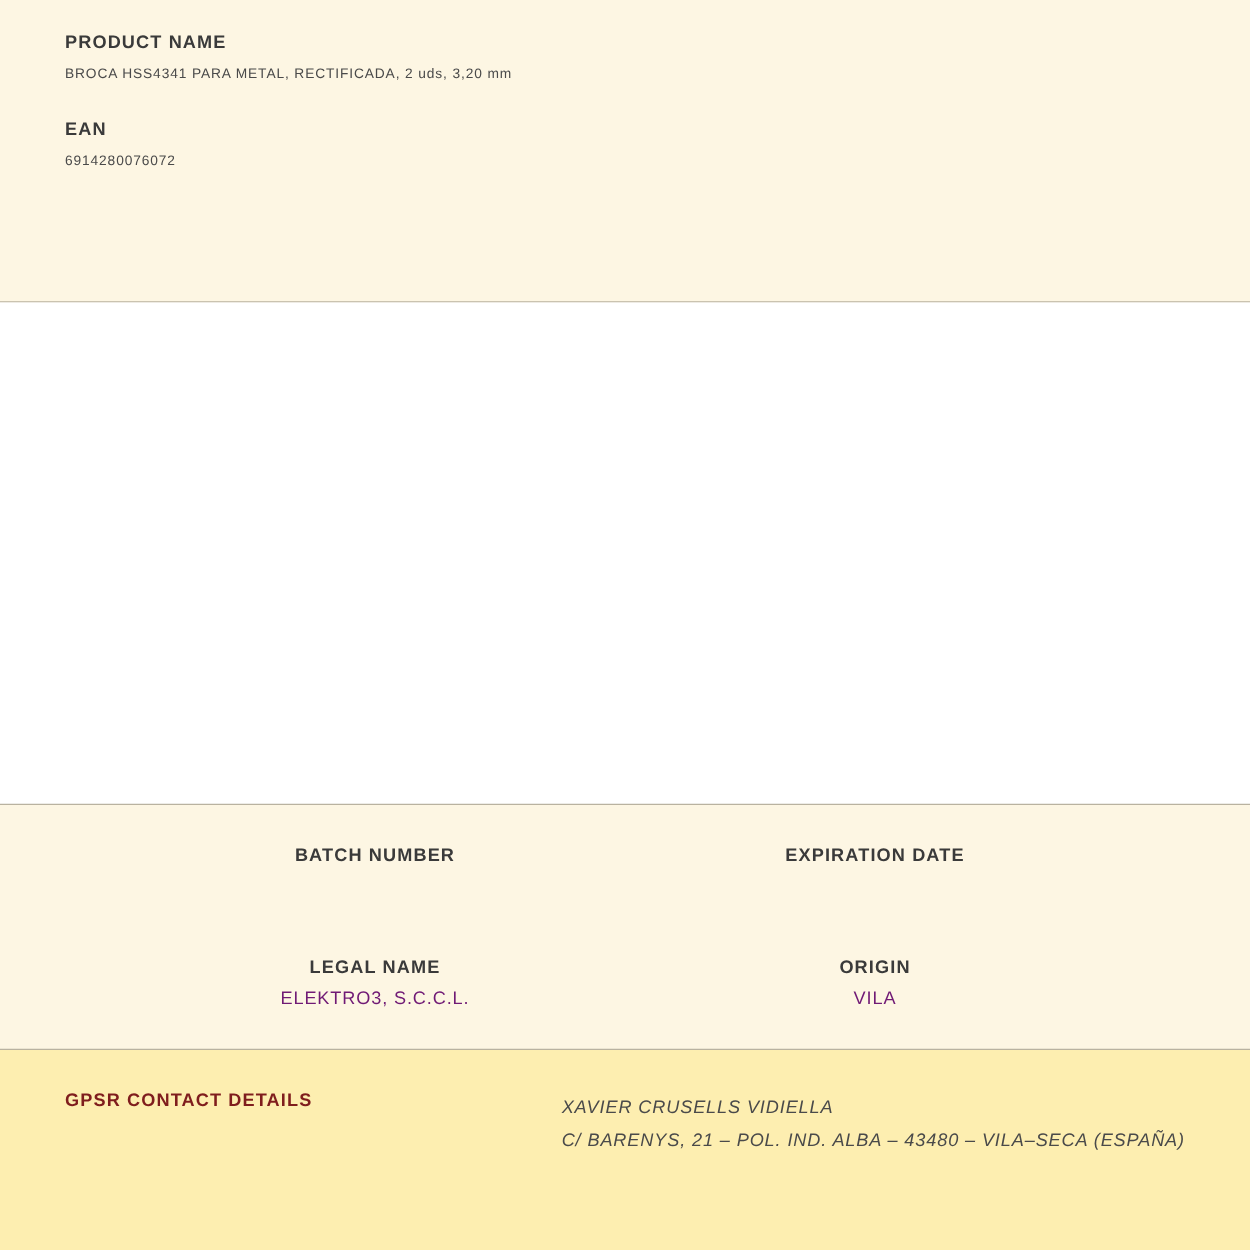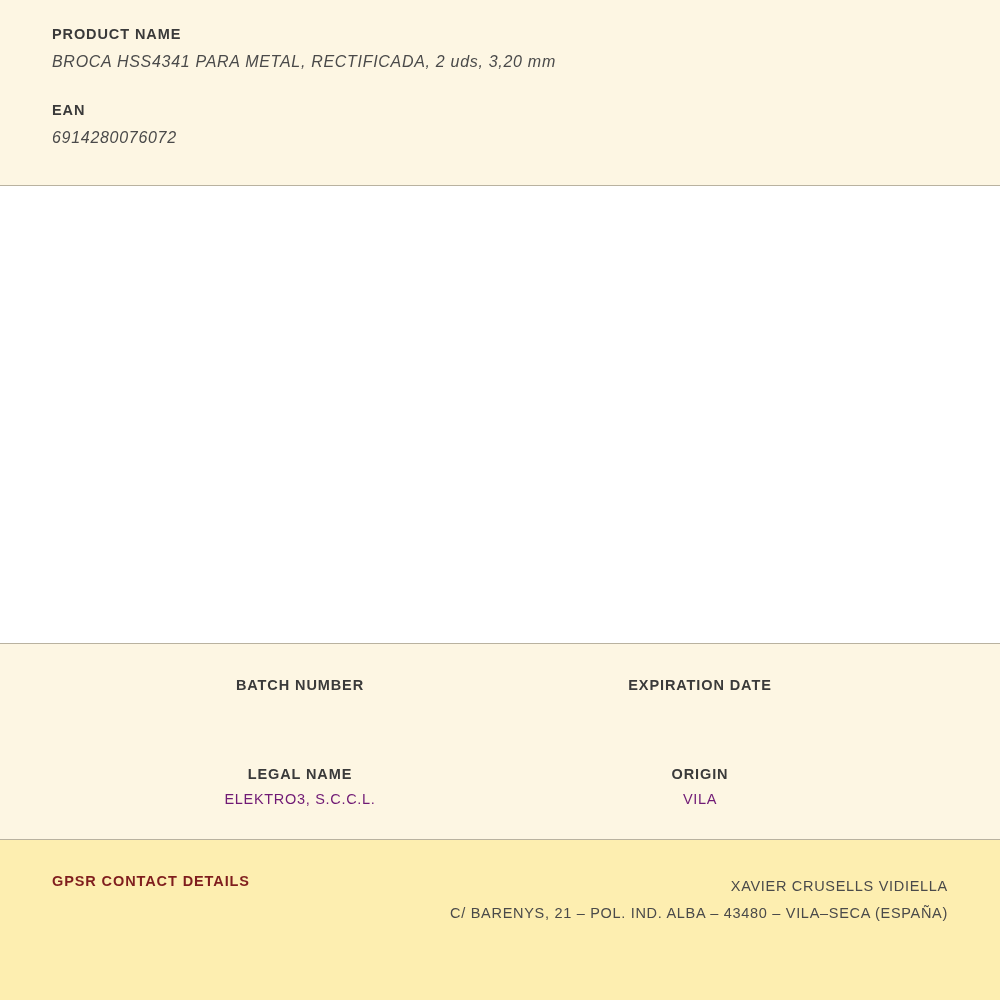--- a/index.html
+++ b/index.html
@@ -20,37 +20,36 @@
     position: relative;
     display: flex;
     flex-direction: column;
   }
 
   
   .top-section {
     background: #fdf6e3;
     padding: 26px 52px 0 52px;
     box-sizing: border-box;
-    height: 186px;
+    height: 242px;
     border-bottom: 1px solid #b9b2a0;
   }
   .field-label {
     font-size: 14.5px;
     font-weight: bold;
     letter-spacing: 0.9px;
     color: #3a3a3a;
     text-transform: uppercase;
     margin: 0 0 11px 0;
   }
   .field-value {
-    font-size: 16px;
+    font-size: 11px;
     letter-spacing: 0.7px;
     color: #4a4a4a;
     margin: 0;
-    font-style: italic;
   }
   .block-gap {
     height: 31px;
   }
 
   
   .middle-blank {
     background: #ffffff;
     flex: 1 1 auto;
     border-bottom: 1px solid #b9b2a0;
@@ -114,22 +113,22 @@
   .footer-label {
     font-size: 14.5px;
     font-weight: bold;
     letter-spacing: 0.9px;
     color: #7f1d1d;
     text-transform: uppercase;
     margin: 0;
     white-space: nowrap;
   }
   .footer-contact {
-    text-align: right;
     line-height: 1.88;
+    font-style: italic;
   }
   .footer-contact div {
     font-size: 14.5px;
     letter-spacing: 0.7px;
     color: #4a4a4a;
   }
 </style>
 </head>
 <body>
 

